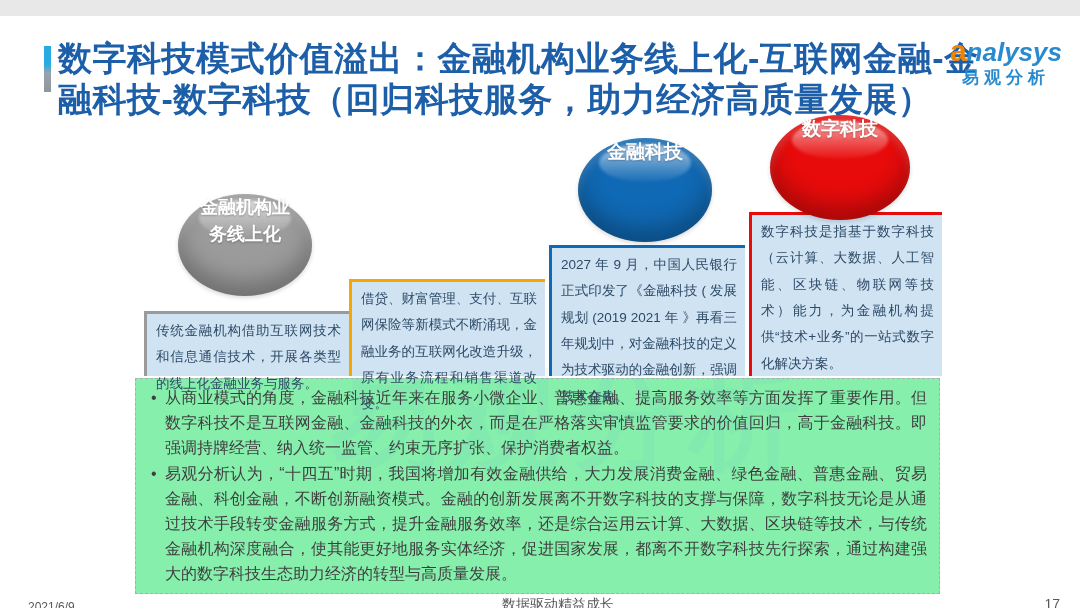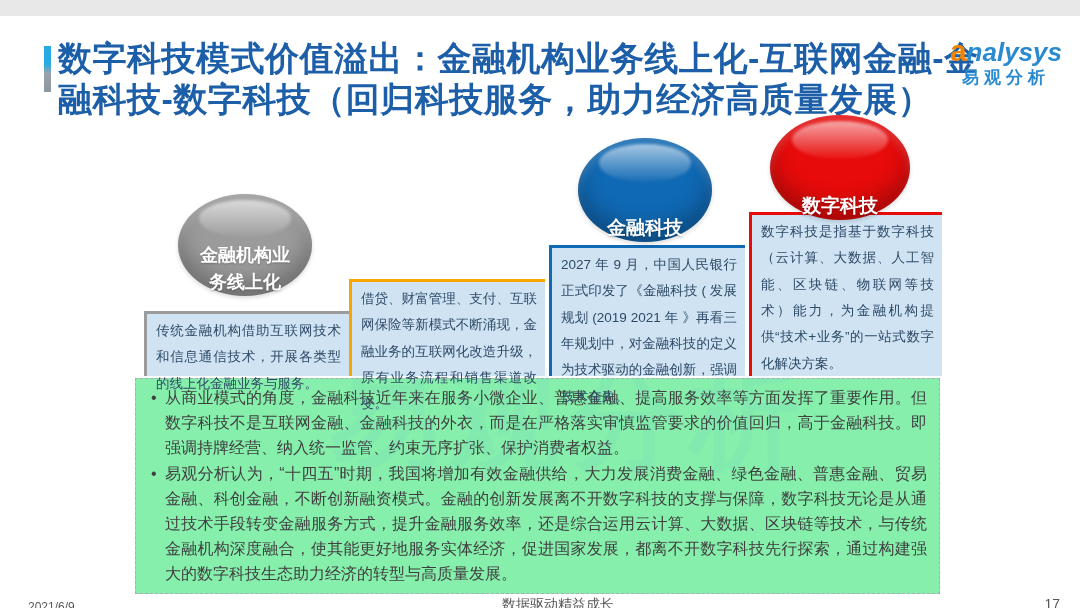--- a/index.html
+++ b/index.html
@@ -33,21 +33,21 @@
   }
   .panel-1{left:144px;top:295px;width:205px;height:65px;}
   .panel-2{left:349px;top:263px;width:196px;height:97px;}
   .panel-3{left:549px;top:229px;width:196px;height:131px;}
   .panel-4{left:749px;top:196px;width:193px;height:164px;}
   
   .bubble{
     position:absolute;border-radius:50%;
     background:var(--c);
     box-shadow:inset 0 -14px 22px rgba(0,0,0,.28), inset 0 6px 8px rgba(255,255,255,.18), 0 2px 4px rgba(0,0,0,.15);
-    display:flex;align-items:flex-end;justify-content:center;z-index:5;
+    display:flex;align-items:flex-start;justify-content:center;z-index:5;
   }
   .bubble::before{
     content:"";position:absolute;left:16%;top:6%;width:68%;height:36%;
     border-radius:50%;
     background:linear-gradient(rgba(255,255,255,.62), rgba(255,255,255,.03));
     filter:blur(1.5px);
   }
   .bubble .lbl{
     position:relative;z-index:2;color:#ffffff;font-weight:bold;font-size:19px;
     text-align:center;line-height:1.5;text-shadow:0 1px 2px rgba(0,0,0,.25);

